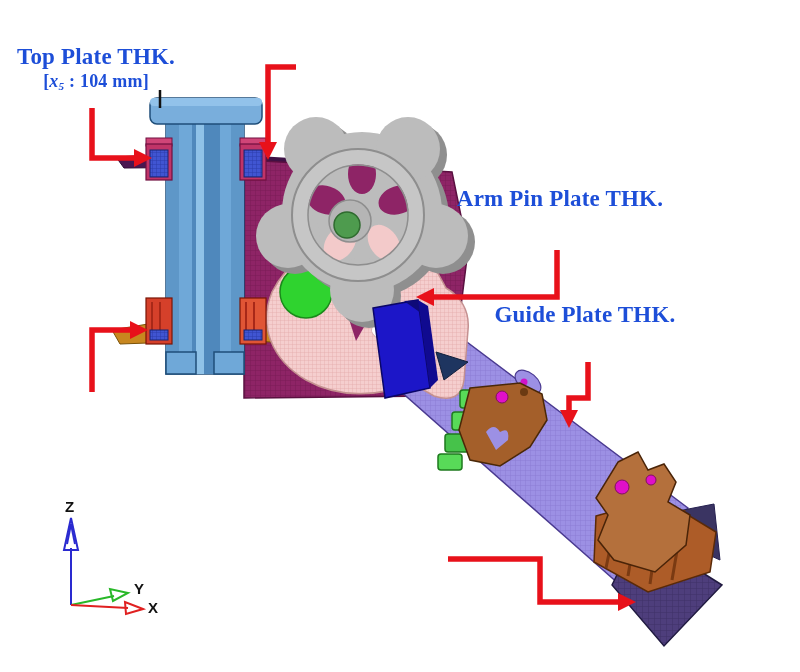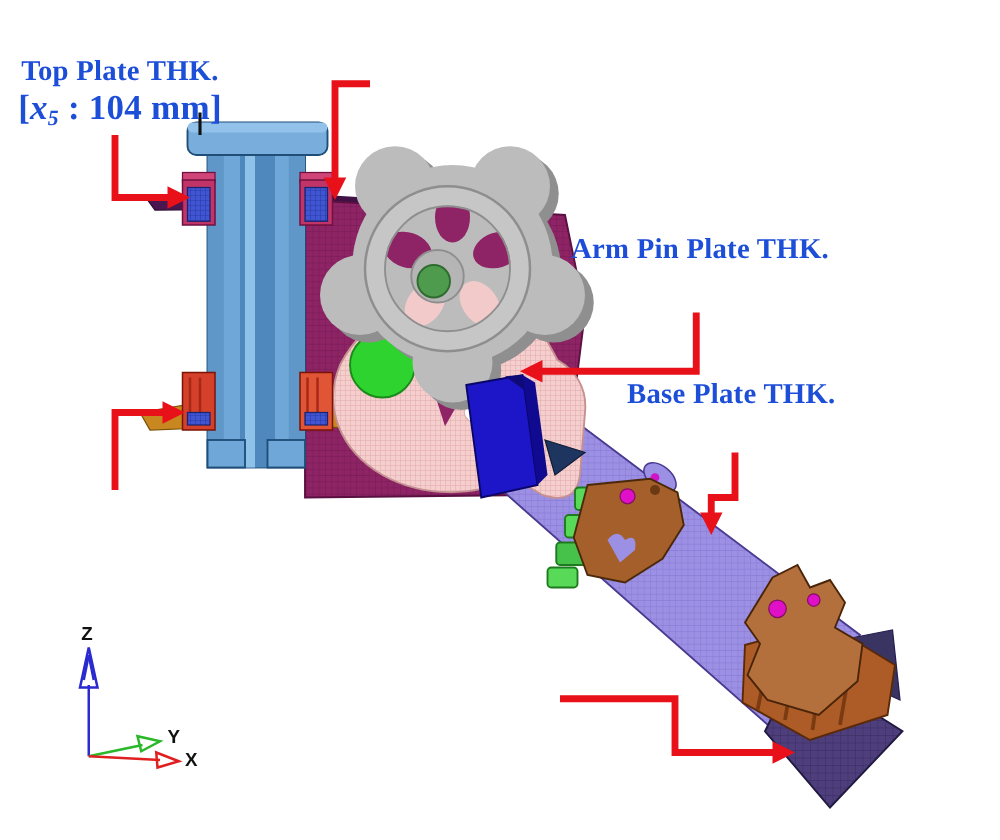--- a/index.html
+++ b/index.html
@@ -1,21 +1,21 @@
 <!DOCTYPE html>
 <html><head>
 <meta charset="utf-8">
 <style>
   html,body{margin:0;padding:0;background:#fff;}
   .canvas{position:relative;width:800px;height:672px;background:#ffffff;overflow:hidden;
           font-family:"Liberation Serif",serif;}
   .canvas svg{position:absolute;left:0;top:0;}
   .lbl{position:absolute;text-align:center;font-weight:700;color:#1d4ed8;
        font-size:23px;line-height:1.16;letter-spacing:0.2px;white-space:nowrap;}
-  .lbl .val{font-size:28px;}
+  .lbl .val{font-size:18px;}
   .lbl i{font-style:italic;}
   .lbl sub{font-size:0.62em;font-style:italic;line-height:0;vertical-align:-0.28em;}
   .lb-top{left:0px;top:44px;width:192px;}
   .lb-housing{left:292px;top:36px;width:280px;}
   .lb-armpin{left:440px;top:186px;width:240px;}
   .lb-wall{left:475px;top:302px;width:220px;}
   .lb-base{left:0px;top:394px;width:192px;}
   .lb-guide{left:232px;top:528px;width:218px;}
   .ax-lbl{font-family:"Liberation Sans",sans-serif;font-weight:700;font-size:15px;fill:#111;}
 </style>
@@ -219,20 +219,20 @@
   <div>Top Plate THK.</div>
   <div class="val"><span>[</span><i>x</i><sub>5</sub><span> : 104 mm</span><span>]</span></div>
 </div>
 
 
 <div class="lbl lb-armpin">
   <div>Arm Pin Plate THK.</div>
 </div>
 
 <div class="lbl lb-wall">
-  <div>Base Plate THK.</div>
+  <div>Guide Plate THK.</div>
 </div>
 
 <div class="lbl lb-base">
 </div>
 
 
 </div>
 
 </body></html>

